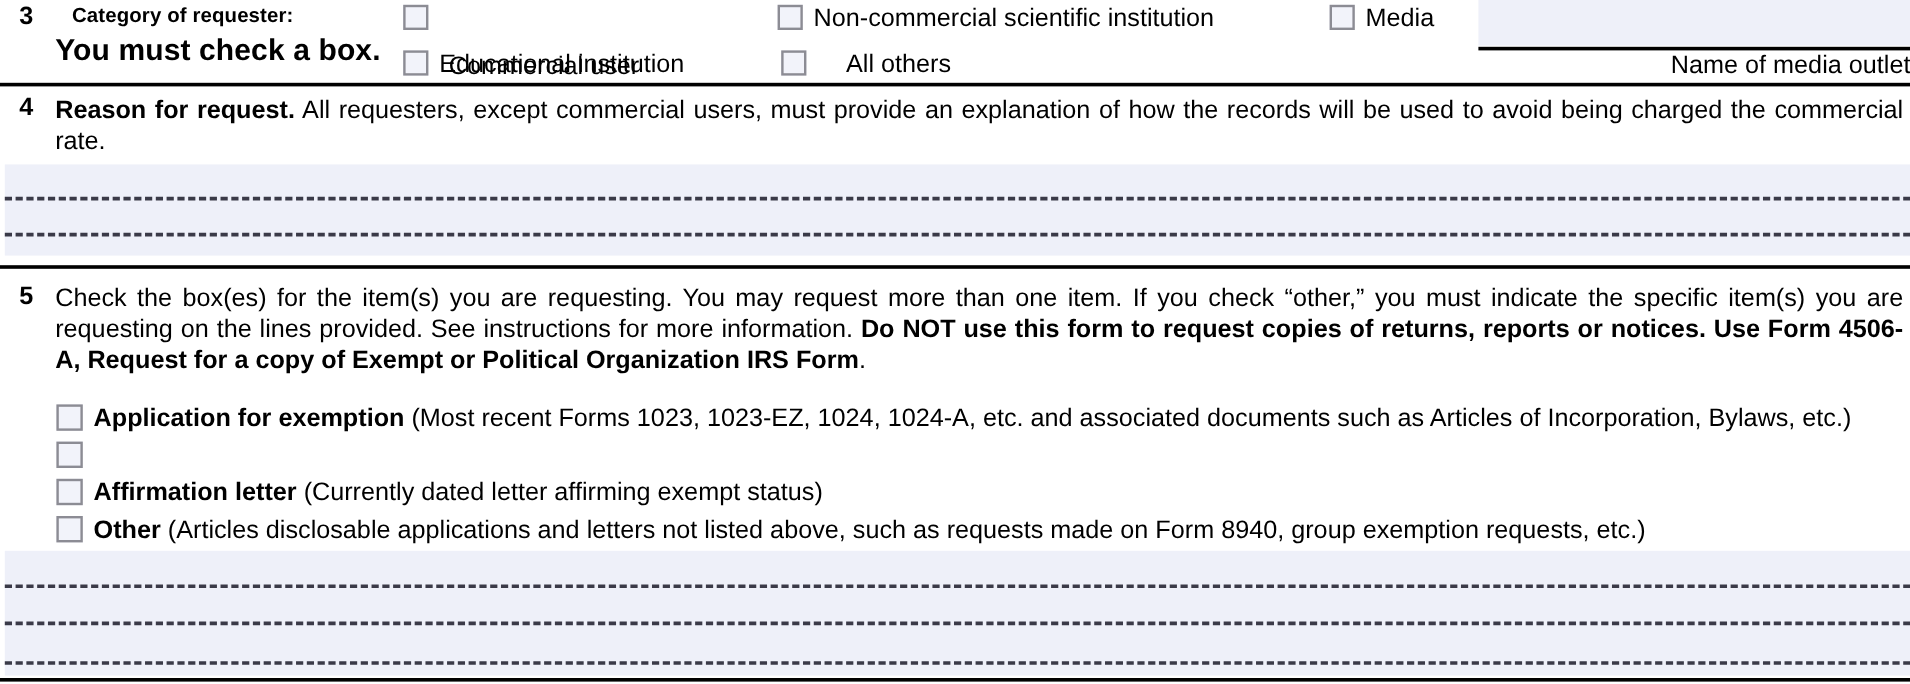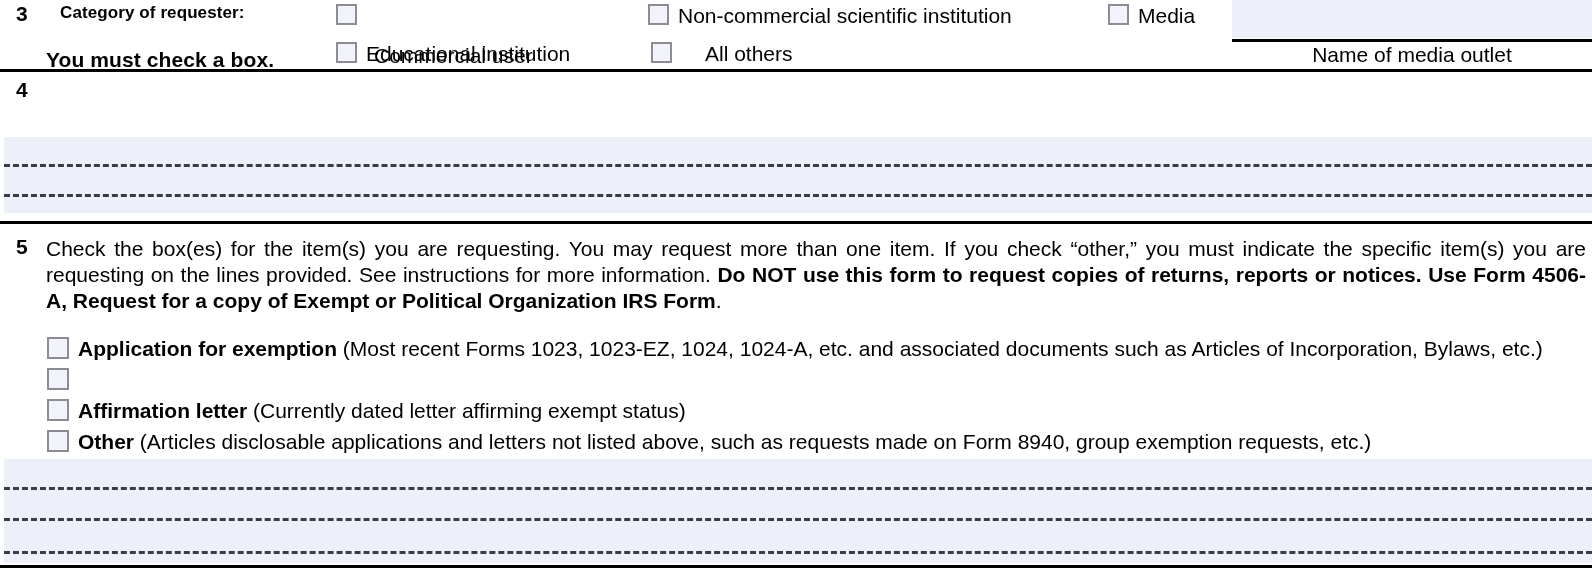--- a/index.html
+++ b/index.html
@@ -61,23 +61,23 @@
     left: 60px;
     top: 3px;
     font-weight: bold;
     font-size: 17px;
     letter-spacing: 0.1px;
     white-space: nowrap;
   }
   .lbl3b {
     position: absolute;
     left: 46px;
-    top: 48px;
+    top: 28px;
     font-weight: bold;
-    font-size: 21px;
+    font-size: 25px;
     letter-spacing: 0.1px;
     white-space: nowrap;
   }
 
   .cbx {
     position: absolute;
     width: 21px;
     height: 21px;
     background: #f2f3fa;
     border: 2px solid #8c8c94;
@@ -112,21 +112,21 @@
     top: 39px;
     width: 360px;
     height: 3px;
     background: #000000;
   }
   .media-caption {
     position: absolute;
     left: 1232px;
     top: 44px;
     width: 360px;
-    text-align: center;
+    text-align: right;
     font-size: 21px;
     line-height: 21px;
     white-space: nowrap;
   }
 
   
   .para {
     position: absolute;
     font-size: 21px;
     line-height: 26px;
@@ -173,20 +173,23 @@
 
     <div class="media-box" placeholder=""></div>
     <div class="media-underline"></div>
     <div class="media-caption">Name of media outlet</div>
   </div>
 
   <div class="rule-thick" style="top:69px;"></div>
 
   <div class="num" style="left:16px; top:79px;">4</div>
 
+  <div class="para" style="left:46px; top:79px; width:1540px;">
+    <b>Reason for request.</b><span> All requesters, except commercial users, must provide an explanation of how the records will be used to avoid being charged the commercial rate.</span>
+  </div>
 
   <div class="shade" style="left:4px; top:137px; width:1588px; height:76px;"></div>
   <div class="dashline" style="left:4px; top:164px; width:1588px;"></div>
   <div class="dashline" style="left:4px; top:194px; width:1588px;"></div>
 
   <div class="rule-thick" style="top:221px;"></div>
 
   <div class="num" style="left:16px; top:236px;">5</div>
 
   <div class="para" style="left:46px; top:236px; width:1540px;">

